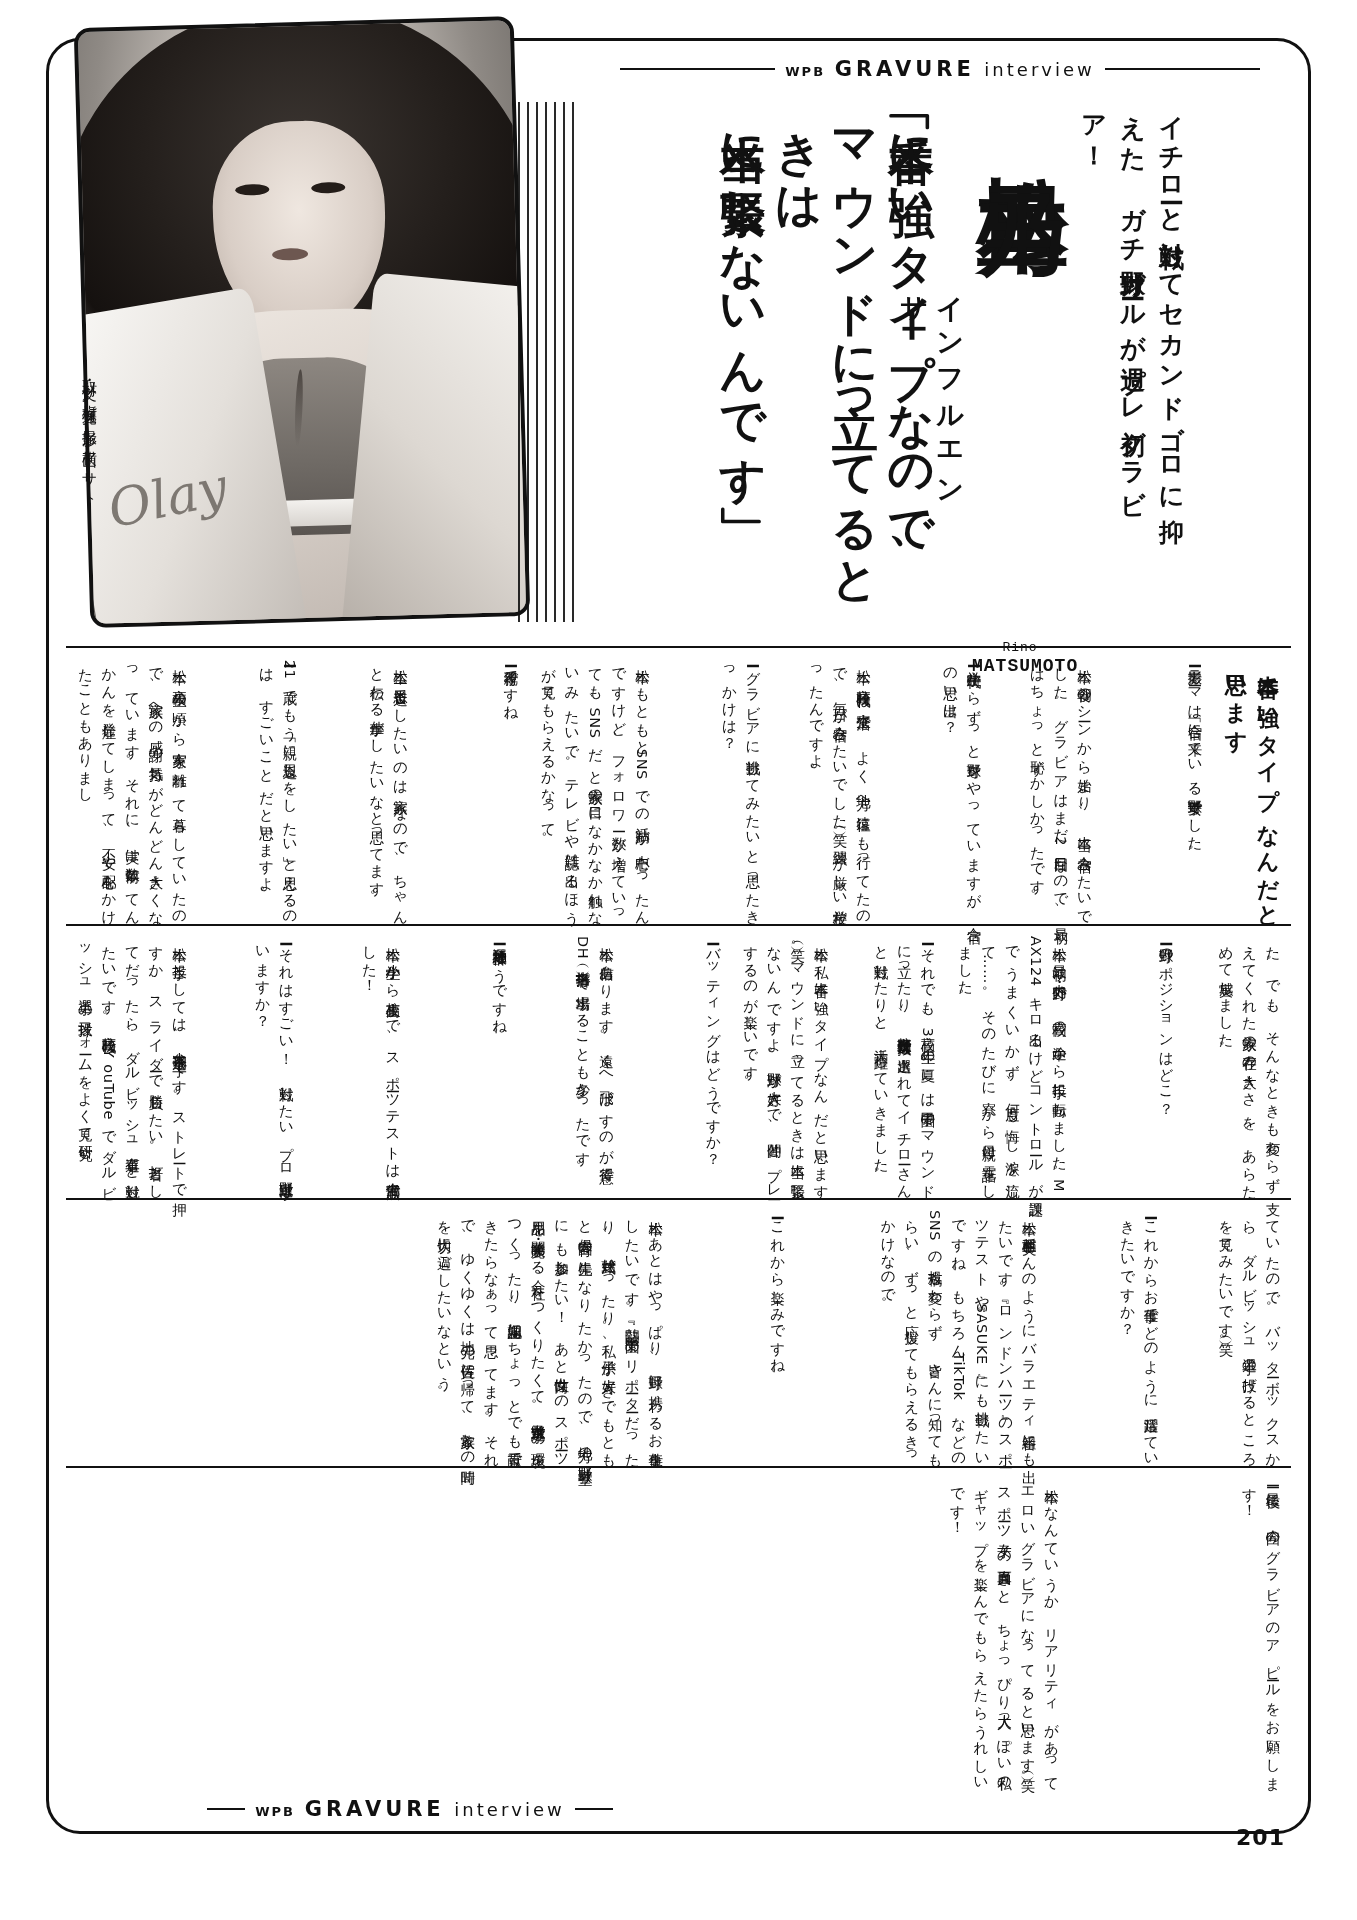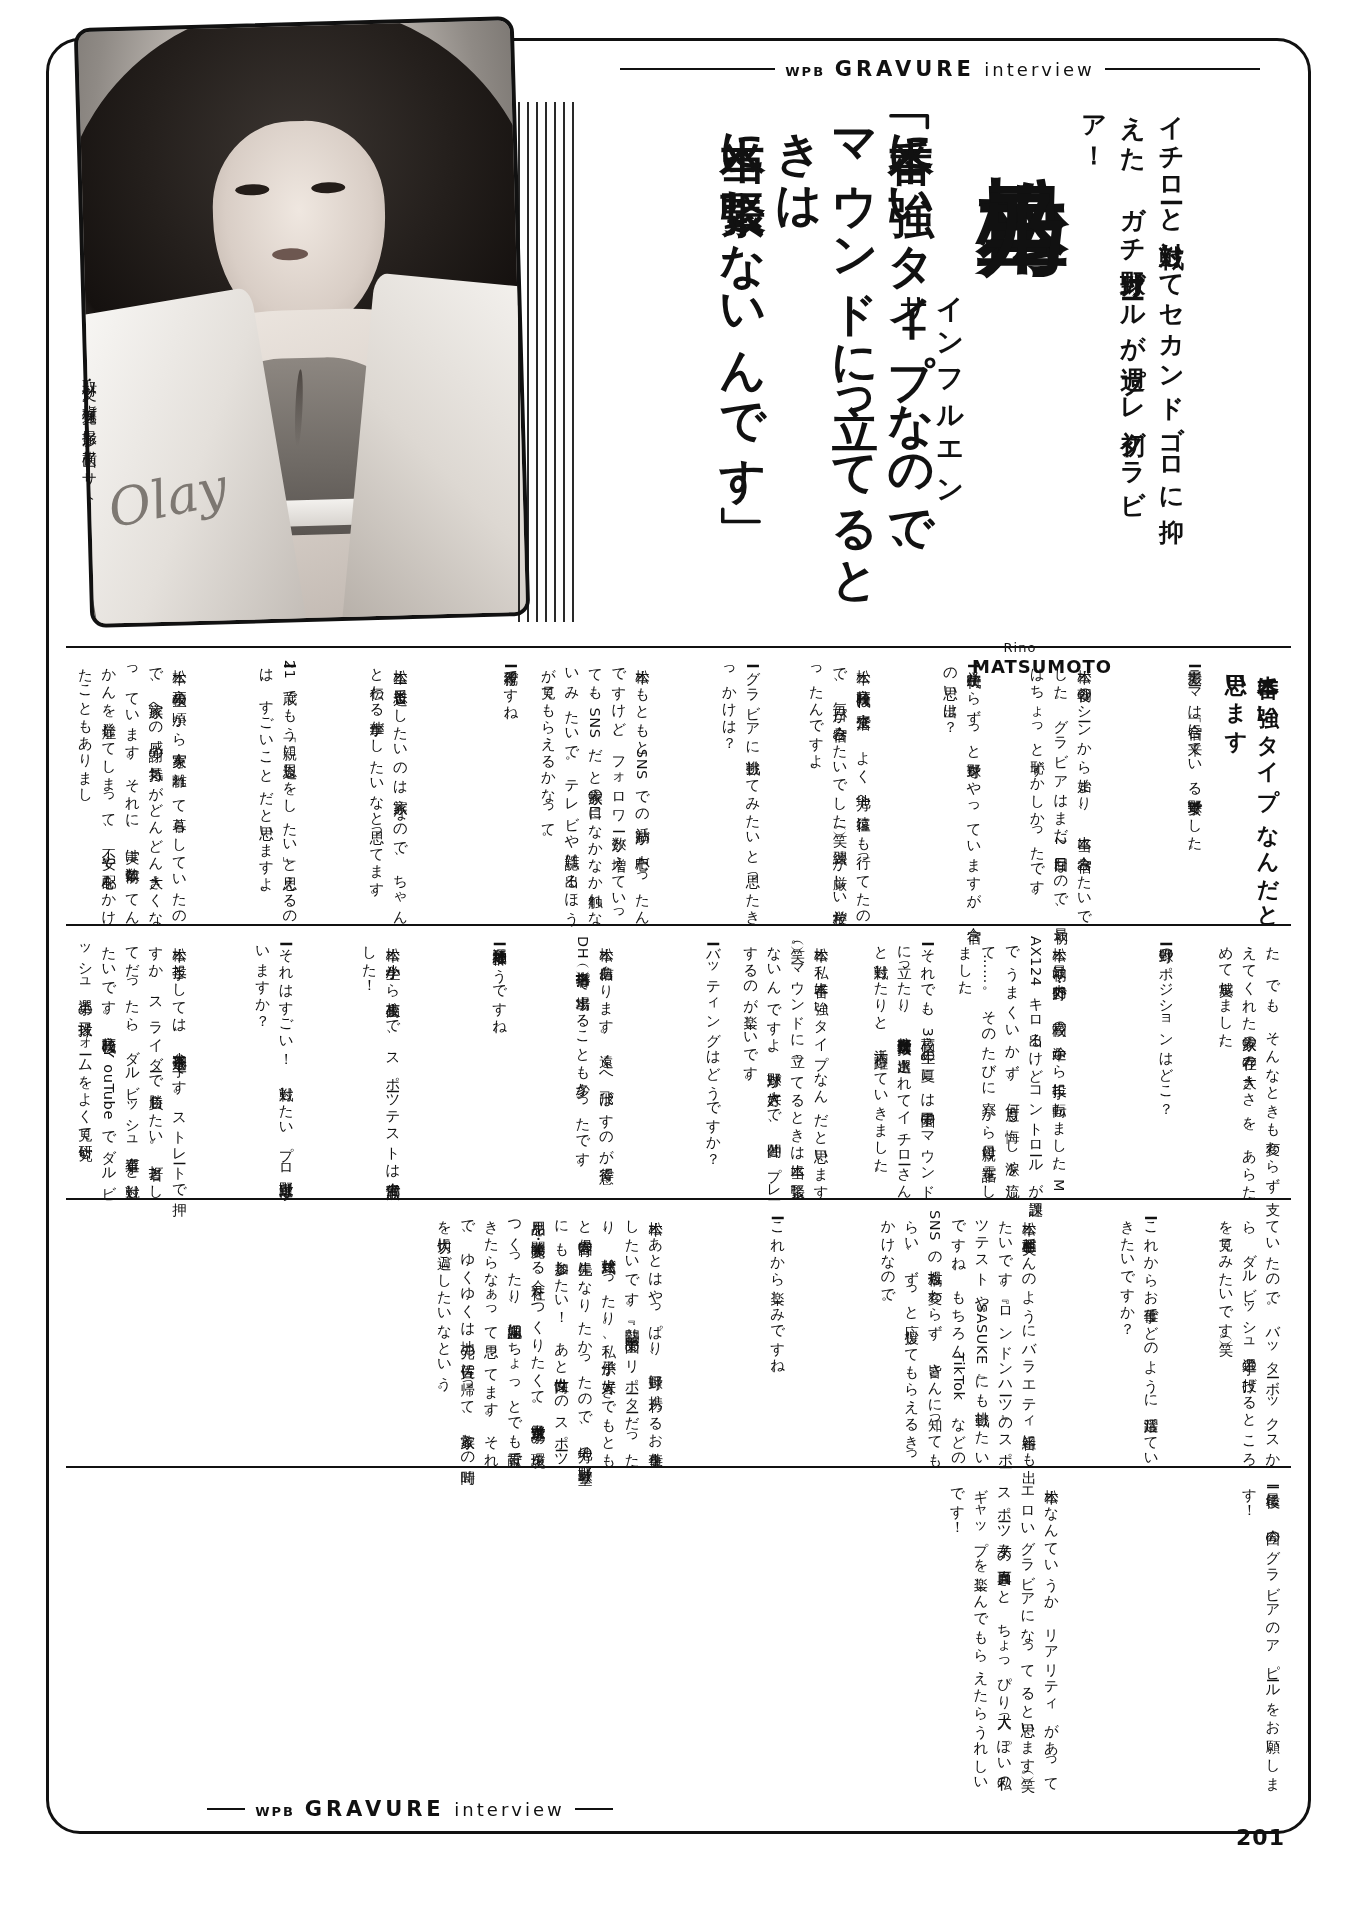--- a/index.html
+++ b/index.html
@@ -159,20 +159,21 @@
   }
   .name-sub{
     position:absolute;right:222px;top:185px;
     font-size:27px;letter-spacing:6px;font-weight:700;
     height:230px;
   }
   .romaji{
     position:absolute;right:122px;top:548px;
     text-align:center;width:96px;
     line-height:1.2;
+    font-family:Liberation Mono, monospace;
   }
   .romaji .r1{font-size:13px;letter-spacing:1px;}
   .romaji .r2{font-size:18px;font-weight:700;letter-spacing:1px;}
   .headline{
     position:absolute;right:250px;top:8px;
     font-size:46px;font-weight:700;line-height:1.22;
     letter-spacing:1px;
     height:520px;
   }
   .headline .ln{display:block;}

